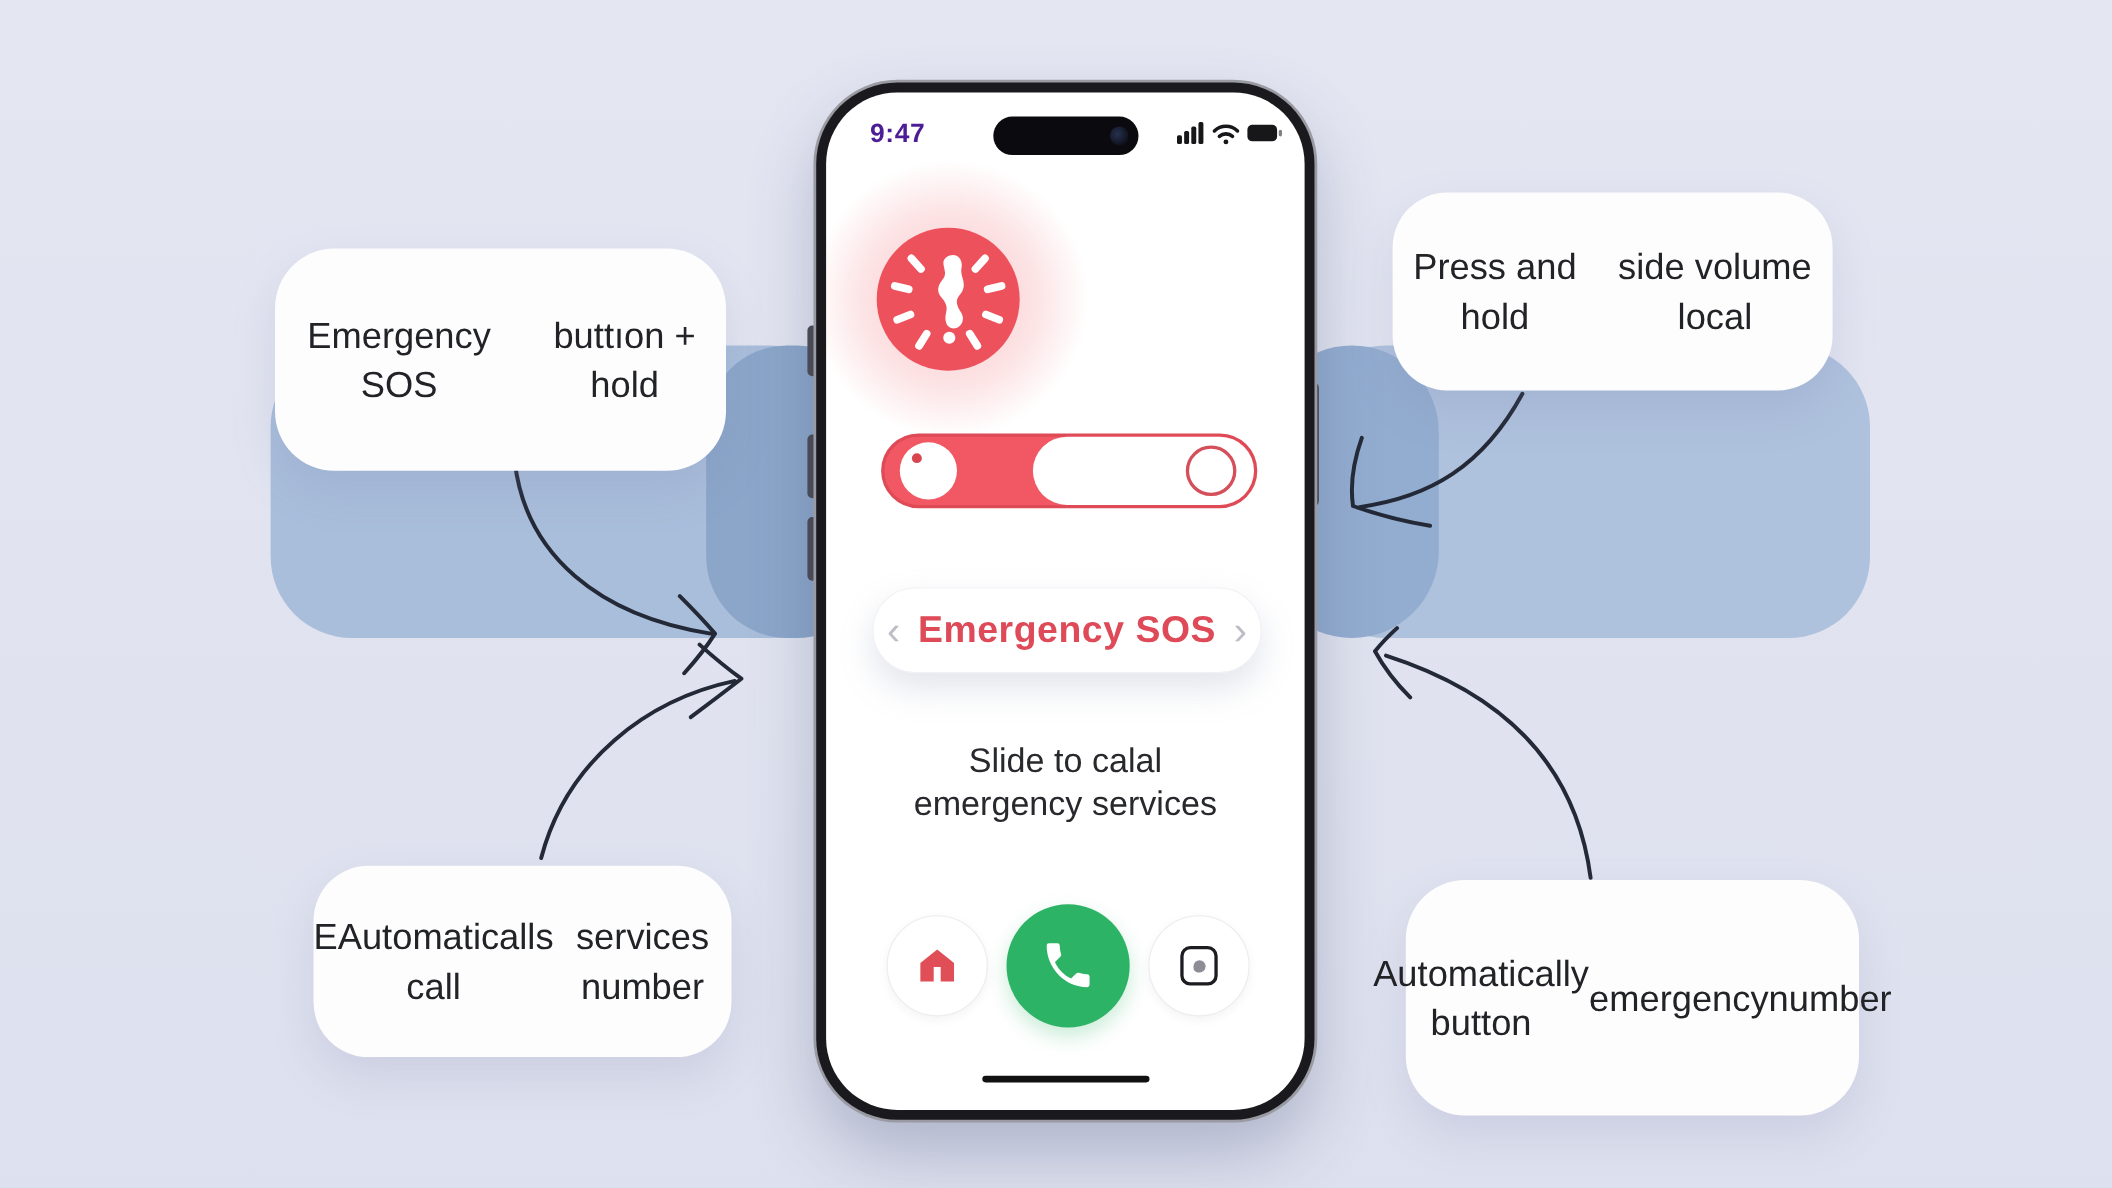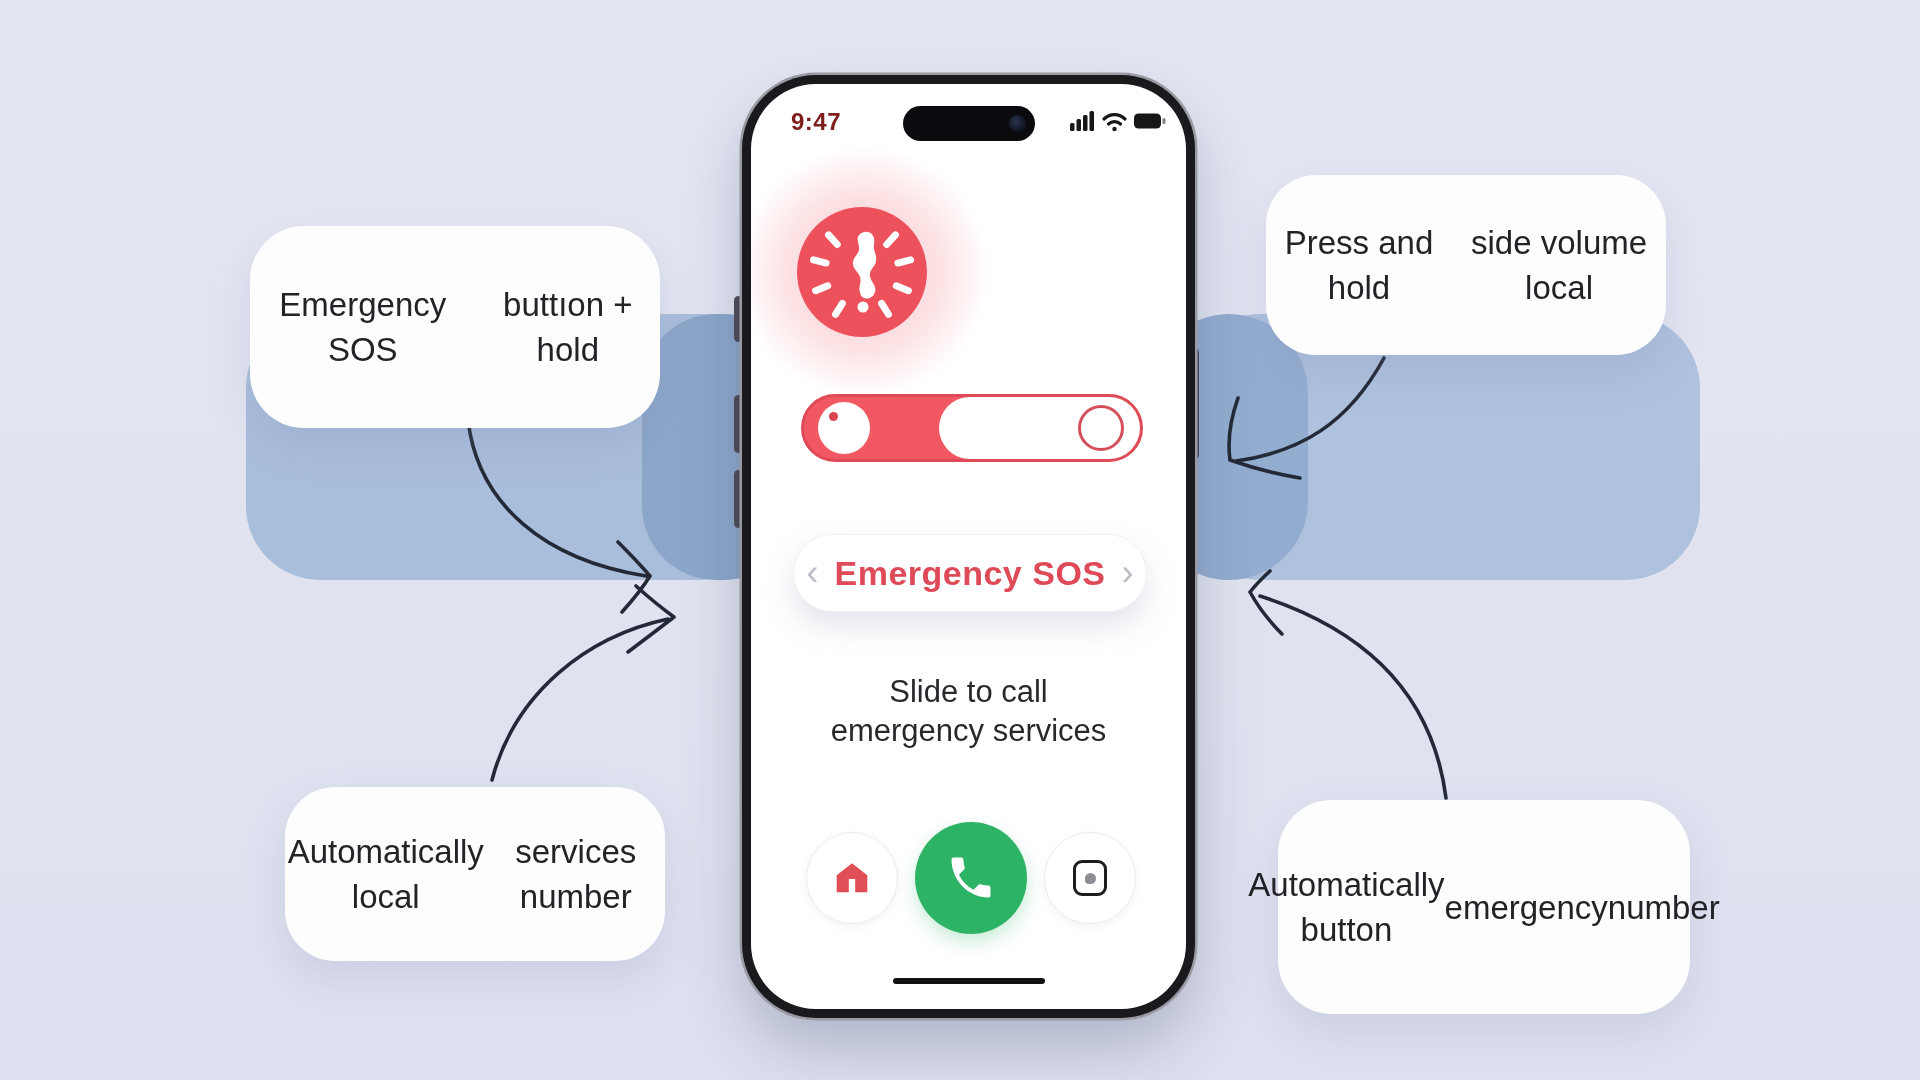--- a/index.html
+++ b/index.html
@@ -28,21 +28,21 @@
   .side-btn{position:absolute;width:9px;background:#4a4a52;border-radius:5px;z-index:4;}
   .sb-action{left:734px;top:296px;height:46px;}
   .sb-volup{left:734px;top:395px;height:58px;}
   .sb-voldn{left:734px;top:470px;height:58px;}
   .sb-power{left:1190px;top:348px;height:112px;}
   .phone{position:absolute;left:742px;top:75px;width:453px;height:943px;z-index:5;
          background:#1a1a1e;border-radius:74px;padding:9px;box-sizing:border-box;
          box-shadow:0 0 0 2.5px #9a9aa2,0 30px 60px rgba(70,80,120,.30);}
   .screen{position:relative;width:100%;height:100%;background:#ffffff;border-radius:65px;overflow:hidden;}
   
-  .time{position:absolute;left:40px;top:24px;font-size:24px;font-weight:600;color:#7f1d1d;letter-spacing:.5px;}
+  .time{position:absolute;left:40px;top:24px;font-size:24px;font-weight:600;color:#4c1d95;letter-spacing:.5px;}
   .island{position:absolute;left:50%;margin-left:-66px;top:22px;width:132px;height:35px;border-radius:18px;background:#0b0b0f;}
   .cam{position:absolute;right:9px;top:9px;width:17px;height:17px;border-radius:50%;
        background:radial-gradient(circle at 40% 40%,#27324e,#10131f 70%);}
   .sicons{position:absolute;right:20px;top:26px;}
   
   .sos-glow{position:absolute;left:-15px;top:60px;width:255px;height:255px;border-radius:50%;
             background:radial-gradient(circle,rgba(246,150,156,.55) 0%,rgba(246,160,165,.28) 45%,rgba(255,255,255,0) 70%);}
   .sos-circle{position:absolute;left:46px;top:123px;width:130px;height:130px;border-radius:50%;
               background:#ed525c;display:flex;align-items:center;justify-content:center;cursor:pointer;}
   
@@ -96,21 +96,21 @@
 
   <div class="bubble b-tl">
     <div>Emergency SOS</div>
     <div>buttıon + hold</div>
   </div>
   <div class="bubble b-tr">
     <div>Press and hold</div>
     <div>side volume local</div>
   </div>
   <div class="bubble b-bl">
-    <div>Automatically local</div>
+    <div>EAutomaticalls call</div>
     <div>services number</div>
   </div>
   <div class="bubble b-br">
     <div>Automatically button</div>
     <div>emergency</div>
     <div>number</div>
   </div>
 
   <div class="phone">
     <div class="screen">
@@ -161,21 +161,21 @@
         <div class="knob"></div>
       </div>
 
       <div class="pill">
         <span class="chev">‹</span>
         <span class="lbl">Emergency SOS</span>
         <span class="chev">›</span>
       </div>
 
       <div class="slide">
-        <div>Slide to call</div>
+        <div>Slide to calal</div>
         <div>emergency services</div>
       </div>
 
       <div class="rbtn white bt-house">
         <svg width="38" height="38" viewBox="0 0 36 36">
           <path fill="#e04f57" d="M18 4 L32.5 15.5 L32.5 31.5 L21 31.5 L21 19 L15 19 L15 31.5 L3.5 31.5 L3.5 15.5 Z"></path>
         </svg>
       </div>
       <div class="rbtn bt-call">
         <svg width="52" height="52" viewBox="0 0 24 24">

